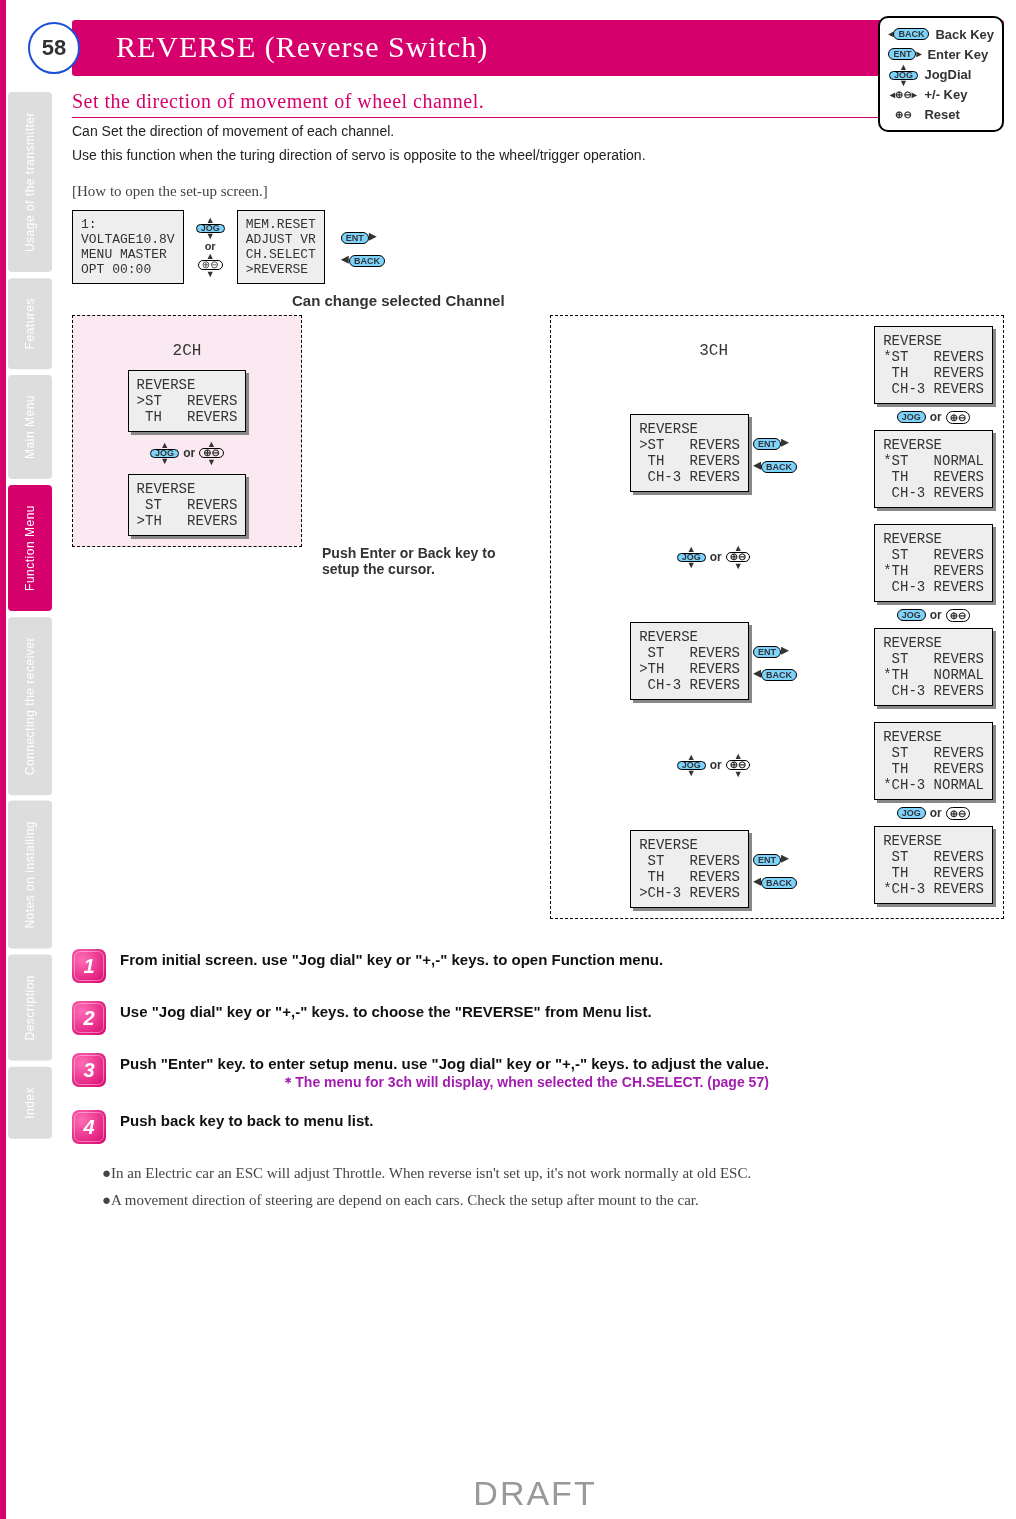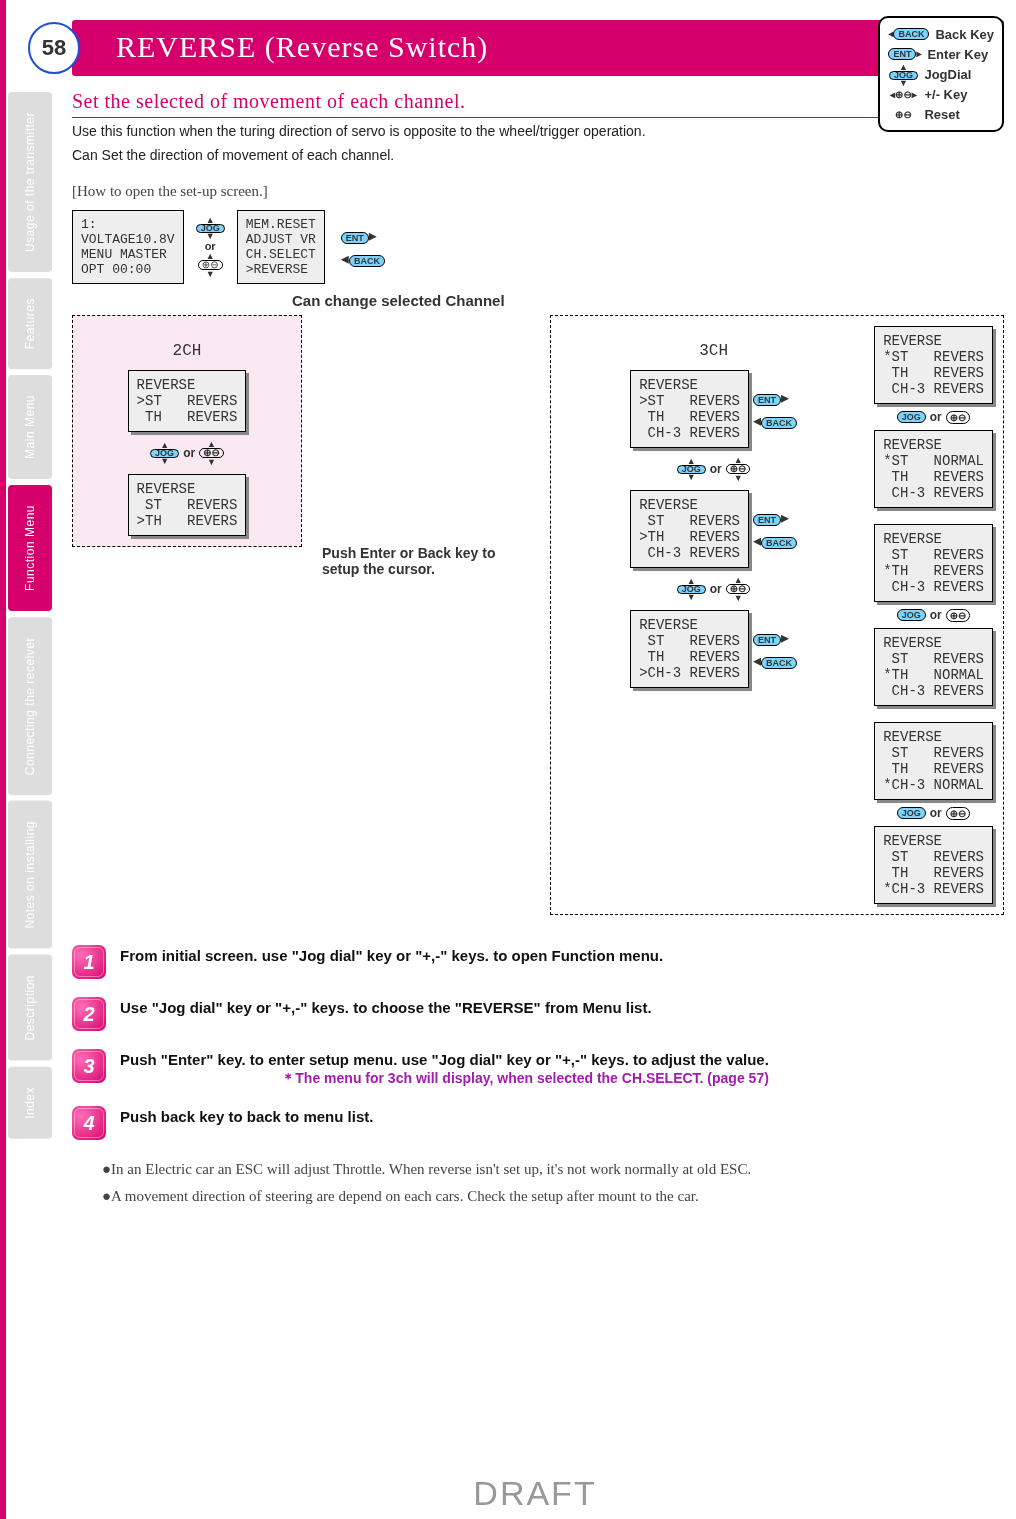--- a/index.html
+++ b/index.html
@@ -92,23 +92,23 @@
       <div class="legend-row">
           <span class="legend-icon">◂⊕⊖▸</span>
           <span>+/- Key</span>
         </div>
       <div class="legend-row">
           <span class="legend-icon">⊕⊖</span>
           <span>Reset</span>
         </div>
     </div>
 
-    <div class="subtitle">Set the selected of movement of each channel.</div>
+    <div class="subtitle">Set the direction of movement of wheel channel.</div>
+    <p class="body-text">Can Set the direction of movement of each channel.</p>
     <p class="body-text">Use this function when the turing direction of servo is opposite to the wheel/trigger operation.</p>
-    <p class="body-text">Can Set the direction of movement of each channel.</p>
 
     <p class="howto-head">[How to open the set-up screen.]</p>
 
     <div class="section-flow" style="display:flex; align-items:center; gap:12px;">
       <div class="lcd small-cap">1:
 VOLTAGE10.8V
 MENU MASTER
 OPT 00:00</div>
       <div class="column">
         <span class="jog-bounds">
@@ -159,21 +159,21 @@
           <div class="lcd shadow">REVERSE
  ST   REVERS
 &gt;TH   REVERS</div>
         </div>
       </div>
       <div style="width:220px;">
         <div class="hint" style="margin-top:230px;">Push Enter or Back key to setup the cursor.</div>
       </div>
 
       <div class="dashed-box" style="flex:1; display:flex; gap:8px;">
-        <div class="column" style="flex:1;">
+        <div class="column" style="flex:1;gap:44px;">
           <div class="three-ch-title">3CH</div>
           <div class="row-mid">
             <div class="lcd shadow">REVERSE
 &gt;ST   REVERS
  TH   REVERS
  CH-3 REVERS</div>
             <div class="pair-right">
                 <span><span class="pill">ENT</span>▸</span>
                 <span>◂<span class="pill">BACK</span></span>
               </div>

